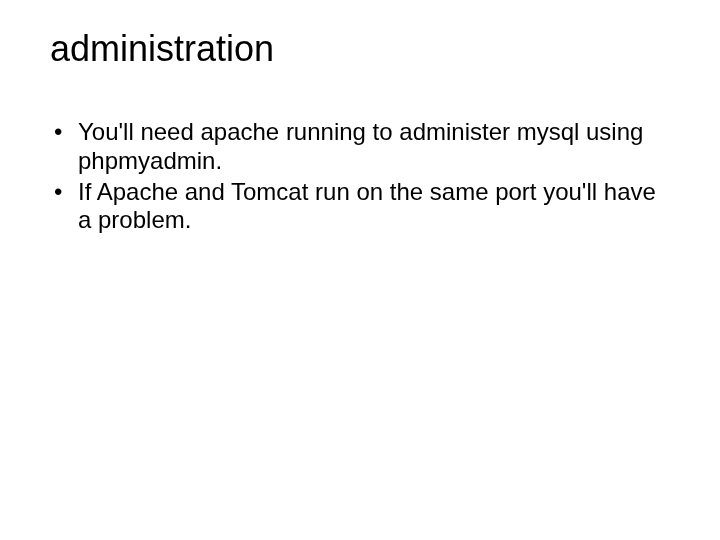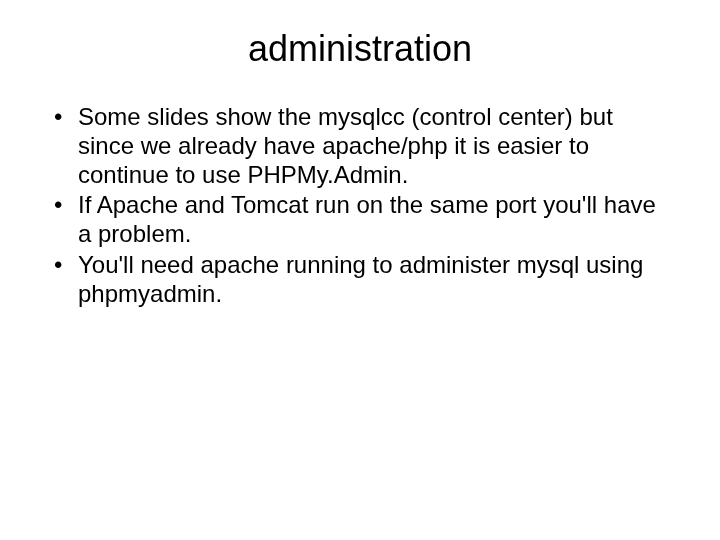--- a/index.html
+++ b/index.html
@@ -9,24 +9,23 @@
     }
     body {
       width: 720px;
       height: 540px;
       background: #ffffff;
       font-family: Arial, Helvetica, sans-serif;
       color: #000000;
       padding: 28px 50px 50px 50px;
     }
     .title {
-      text-align: center;
       font-size: 36px;
       font-weight: normal;
-      margin-bottom: 33px;
+      margin-bottom: 48px;
     }
     .bullets {
       list-style: none;
       padding-left: 0;
     }
     .bullets li {
       position: relative;
       padding-left: 28px;
       font-size: 24px;
       line-height: 1.2;
@@ -39,16 +38,15 @@
       top: 0;
       font-size: 24px;
     }
   </style>
 </head>
 <body>
 
 <h1 class="title">administration</h1>
 
 <ul class="bullets">
-  <li>Some slides show the mysqlcc (control center) but since we already have apache/php it is easier to continue to use PHPMy.Admin.</li>
+  <li>You'll need apache running to administer mysql using phpmyadmin.</li>
   <li>If Apache and Tomcat run on the same port you'll have a problem.</li>
-  <li>You'll need apache running to administer mysql using phpmyadmin.</li>
 </ul>
 
 </body></html>

